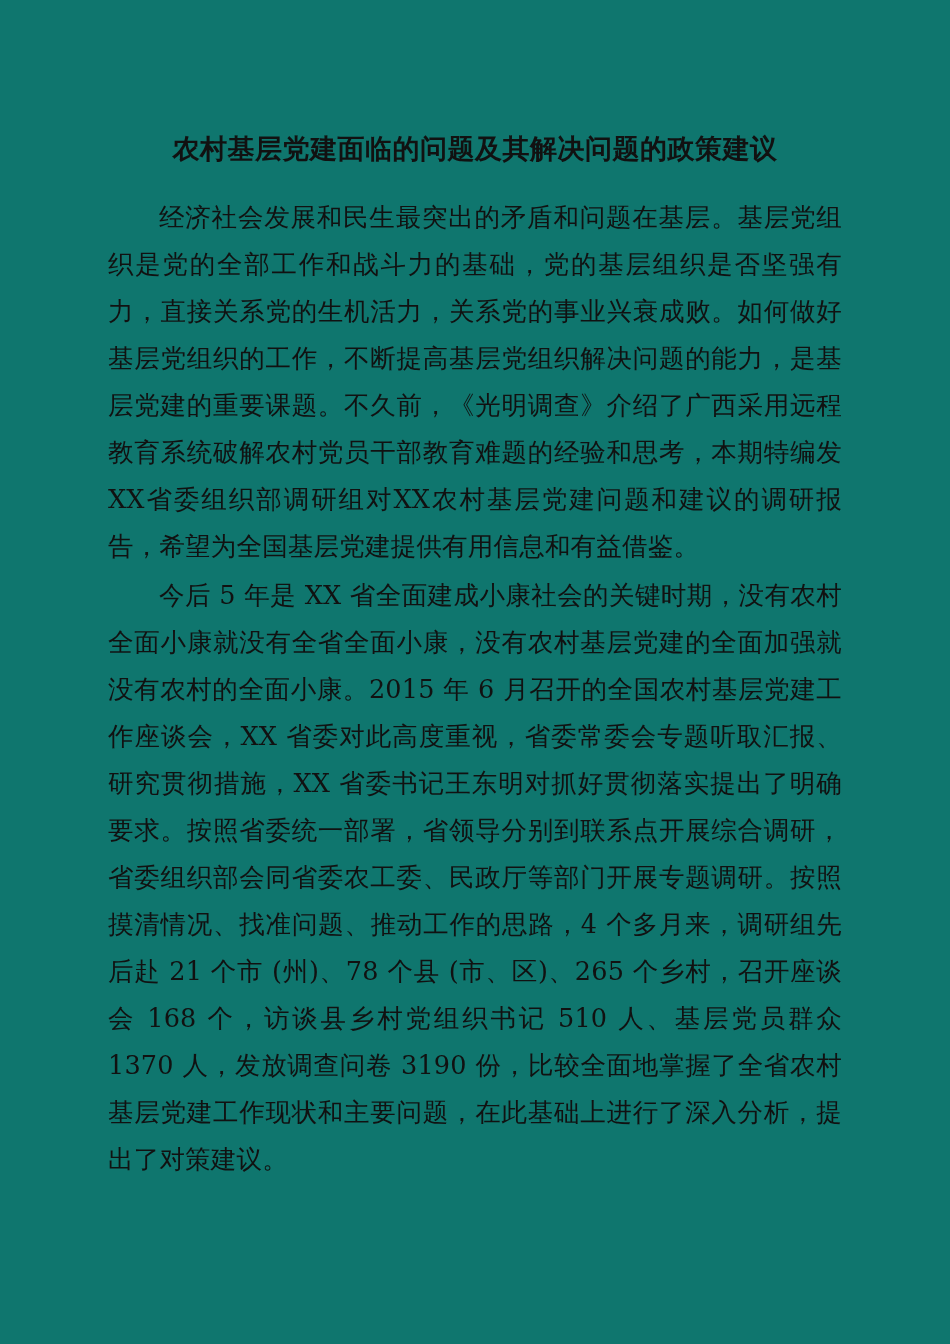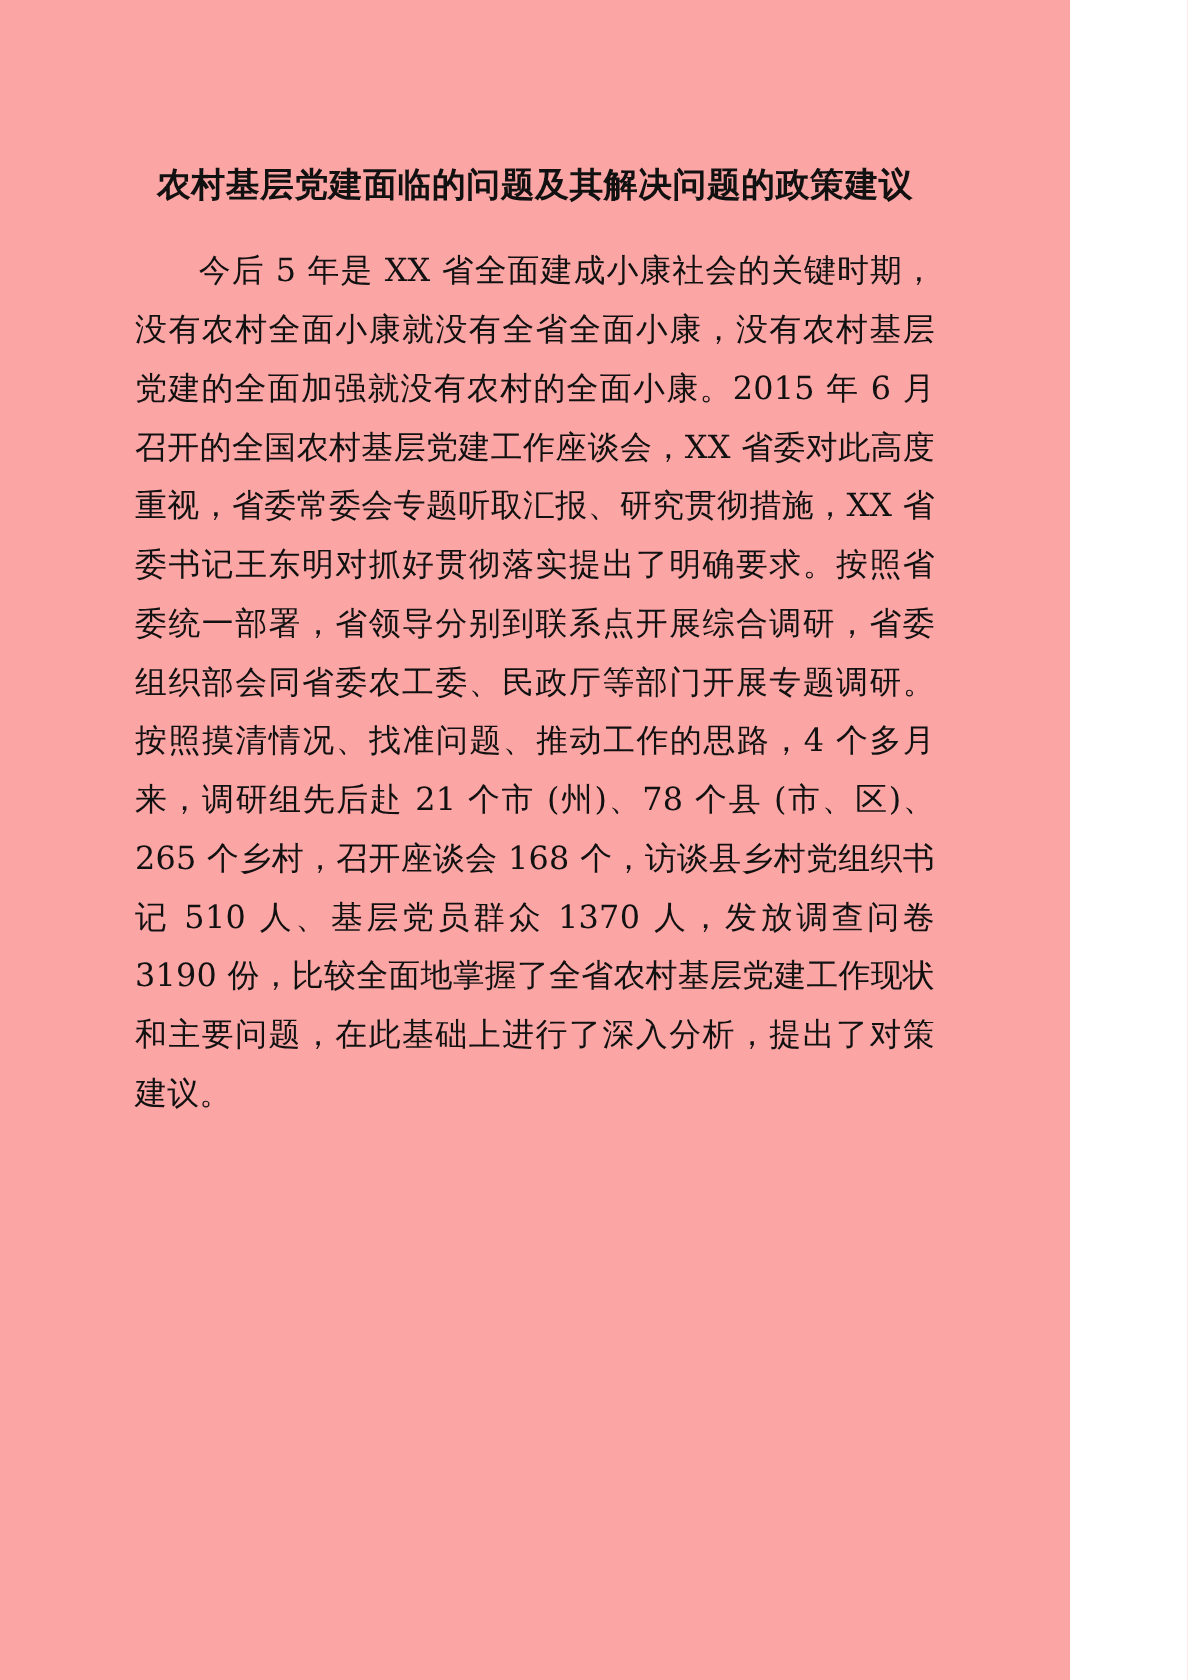--- a/index.html
+++ b/index.html
@@ -8,25 +8,25 @@
     background: #ffffff;
   }
   body {
     width: 950px;
     height: 1344px;
     font-family: "DejaVu Serif", "Liberation Serif", serif;
     color: #000000;
     overflow: hidden;
   }
   .page {
-    width: 856px;
+    width: 950px;
     height: 1344px;
     box-sizing: border-box;
     padding: 130px 108px 40px 108px;
-    background: #fca5a5;
+    background: #0f766e;
   }
   .doc-title {
     font-family: "DejaVu Serif", "Liberation Serif", serif;
     font-weight: bold;
     font-size: 27px;
     line-height: 1.4;
     text-align: center;
     letter-spacing: 0.5px;
     margin: 0 0 26px 0;
     color: #111;
@@ -43,15 +43,16 @@
     margin: 0 0 2px 0;
     text-indent: 2em;
   }
 </style>
 </head>
 <body>
 
 <div class="page">
   <h1 class="doc-title">农村基层党建面临的问题及其解决问题的政策建议</h1>
   <div class="doc-body">
+    <p class="para">经济社会发展和民生最突出的矛盾和问题在基层。基层党组织是党的全部工作和战斗力的基础，党的基层组织是否坚强有力，直接关系党的生机活力，关系党的事业兴衰成败。如何做好基层党组织的工作，不断提高基层党组织解决问题的能力，是基层党建的重要课题。不久前，《光明调查》介绍了广西采用远程教育系统破解农村党员干部教育难题的经验和思考，本期特编发XX省委组织部调研组对XX农村基层党建问题和建议的调研报告，希望为全国基层党建提供有用信息和有益借鉴。</p>
     <p class="para">今后 5 年是 XX 省全面建成小康社会的关键时期，没有农村全面小康就没有全省全面小康，没有农村基层党建的全面加强就没有农村的全面小康。2015 年 6 月召开的全国农村基层党建工作座谈会，XX 省委对此高度重视，省委常委会专题听取汇报、研究贯彻措施，XX 省委书记王东明对抓好贯彻落实提出了明确要求。按照省委统一部署，省领导分别到联系点开展综合调研，省委组织部会同省委农工委、民政厅等部门开展专题调研。按照摸清情况、找准问题、推动工作的思路，4 个多月来，调研组先后赴 21 个市 (州)、78 个县 (市、区)、265 个乡村，召开座谈会 168 个，访谈县乡村党组织书记 510 人、基层党员群众 1370 人，发放调查问卷 3190 份，比较全面地掌握了全省农村基层党建工作现状和主要问题，在此基础上进行了深入分析，提出了对策建议。</p>
   </div>
 </div>
 
 </body></html>

